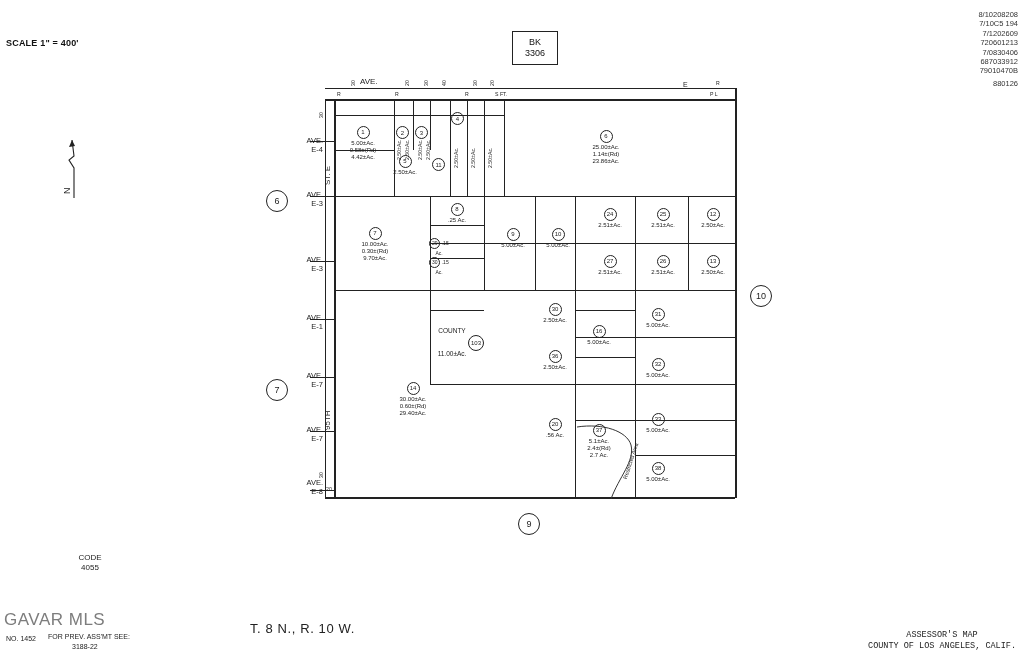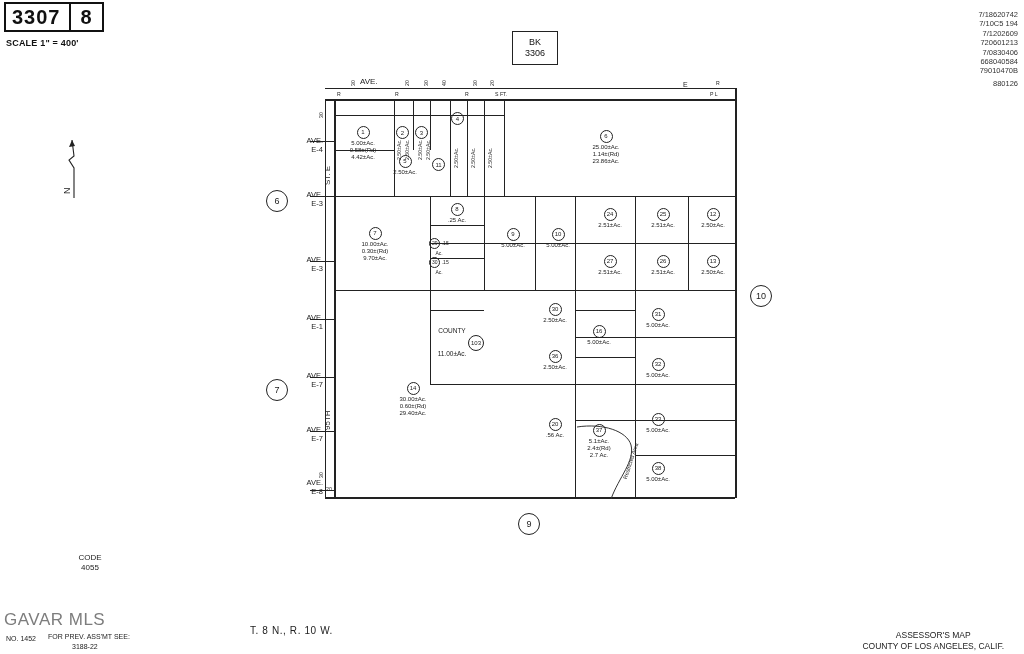--- a/index.html
+++ b/index.html
@@ -52,45 +52,41 @@
   .parcel{position:absolute;text-align:center;font-size:6px;line-height:7px;color:#222;}
   .parcel .num{display:inline-flex;align-items:center;justify-content:center;
     border:1px solid #222;border-radius:50%;width:11px;height:11px;font-size:6px;margin-bottom:1px;}
   .ave{position:absolute;font-size:7.5px;line-height:9px;text-align:right;color:#222;}
   .vtext{position:absolute;font-size:8px;color:#222;transform:rotate(-90deg);transform-origin:left top;white-space:nowrap;}
   .tiny{font-size:5.2px;line-height:6px;color:#222;position:absolute;}
   .tinyv{font-size:5.2px;color:#222;position:absolute;transform:rotate(-90deg);transform-origin:left top;white-space:nowrap;}
   .code{position:absolute;font-size:8px;line-height:10px;text-align:center;color:#222;}
   .footer-left{position:absolute;font-size:7px;color:#222;}
   .mls{position:absolute;left:4px;bottom:24px;font-size:17px;color:#7d7d7d;letter-spacing:.5px;}
-  .township{position:absolute;font-size:10px;letter-spacing:.6px;color:#222;}
-  .assessor{position:absolute;right:20px;bottom:2px;font-size:8.5px;line-height:11px;text-align:center;color:#222;}
+  .township{position:absolute;font-size:13px;letter-spacing:.6px;color:#222;}
+  .assessor{position:absolute;right:8px;bottom:2px;font-size:8.5px;line-height:11px;text-align:center;color:#222;font-family:Liberation Mono, monospace;}
   .north{position:absolute;}
   .restricted{position:absolute;font-size:5.5px;color:#222;transform:rotate(-72deg);transform-origin:left top;white-space:nowrap;}
   .county-lbl{position:absolute;font-size:6.5px;line-height:8px;text-align:center;color:#222;}
 </style>
 </head>
 <body>
 
 <div class="map-root">
 
-  <div class="bookbox">
-    <div class="bk">3307</div>
-    <div class="pg">8</div>
-  </div>
 
   <div class="scale">SCALE 1" = 400'</div>
 
   <div class="stamp">
-    <div>7/18620742</div>
+    <div>8/10208208</div>
     <div>7/10C5 194</div>
     <div>7/1202609</div>
     <div>720601213</div>
     <div>7/0830406</div>
-    <div>668040584</div>
+    <div>687033912</div>
     <div>79010470B</div>
     <div style="margin-top:3px">880126</div>
   </div>
 
   <div class="bkbox" style="left:512px;top:31px;">
     <div>BK</div>
     <div>3306</div>
   </div>
 
   <div class="circ big" style="left:266px;top:190px;width:20px;height:20px;">6</div>

